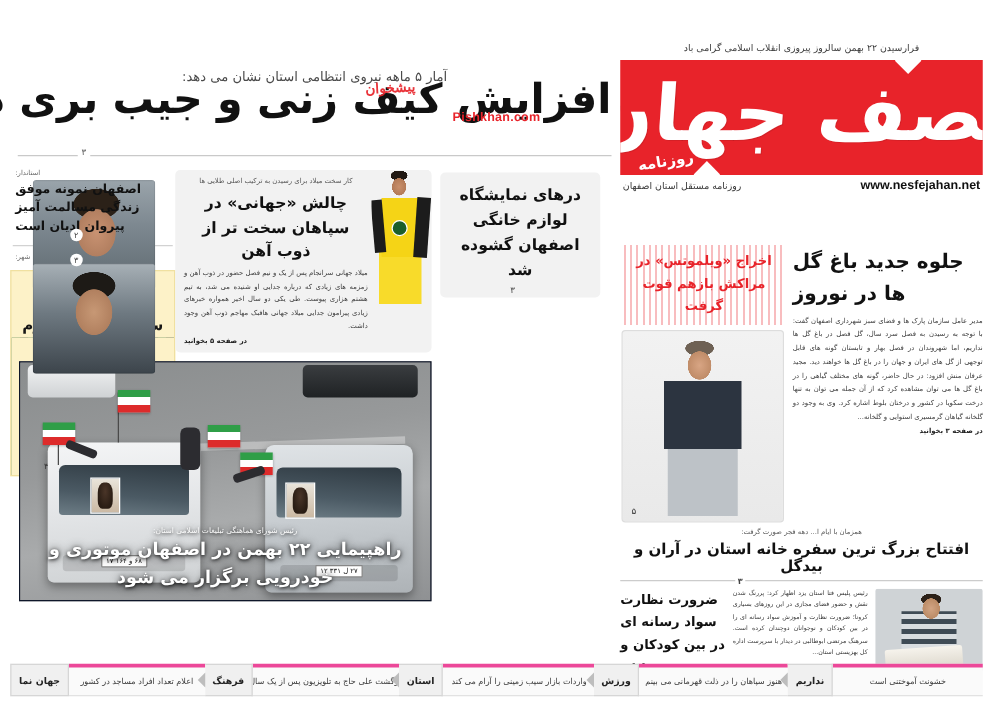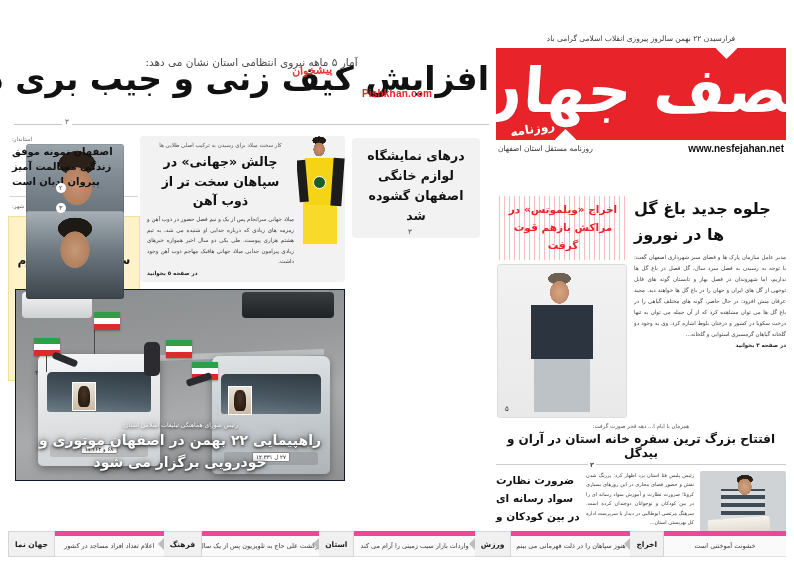--- a/index.html
+++ b/index.html
@@ -726,21 +726,21 @@
   }
   .nav-tab.first::before { display: none; }
   .nav-text {
     flex: 1;
     display: flex;
     align-items: center;
     justify-content: center;
     font-size: 6.5px;
     color: #3a3a3a;
     background: #fafafa;
-    border-top: 5px solid #ec4899;
+    border-top: 3px solid #ec4899;
     border-bottom: 1px solid #e2e2e2;
     padding: 0 8px;
     white-space: nowrap;
     overflow: hidden;
     text-overflow: ellipsis;
     min-width: 0;
   }
 </style>
 </head>
 <body>
@@ -883,21 +883,21 @@
       <div class="rc-b-photo"></div>
       <div class="rc-b-body">رئیس پلیس فتا استان یزد اظهار کرد: پررنگ شدن نقش و حضور فضای مجازی در این روزهای بسیاری کرونا؛ ضرورت نظارت و آموزش سواد رسانه ای را در بین کودکان و نوجوانان دوچندان کرده است. سرهنگ مرتضی ابوطالبی در دیدار با سرپرست اداره کل بهزیستی استان...</div>
       <div class="rc-b-title">ضرورت نظارت سواد رسانه ای در بین کودکان و نوجوانان</div>
     </div>
   </div>
 
   <div class="bottom-bar">
 
     <div class="nav-group">
       <div class="nav-text">خشونت آموختنی است</div>
-      <div class="nav-tab">اخراج</div>
+      <div class="nav-tab">نداریم</div>
     </div>
 
     <div class="nav-group">
       <div class="nav-text">هنوز سپاهان را در ذلت قهرمانی می بینم</div>
       <div class="nav-tab">ورزش</div>
     </div>
 
     <div class="nav-group">
       <div class="nav-text">واردات بازار سیب زمینی را آرام می کند</div>
       <div class="nav-tab">استان</div>

